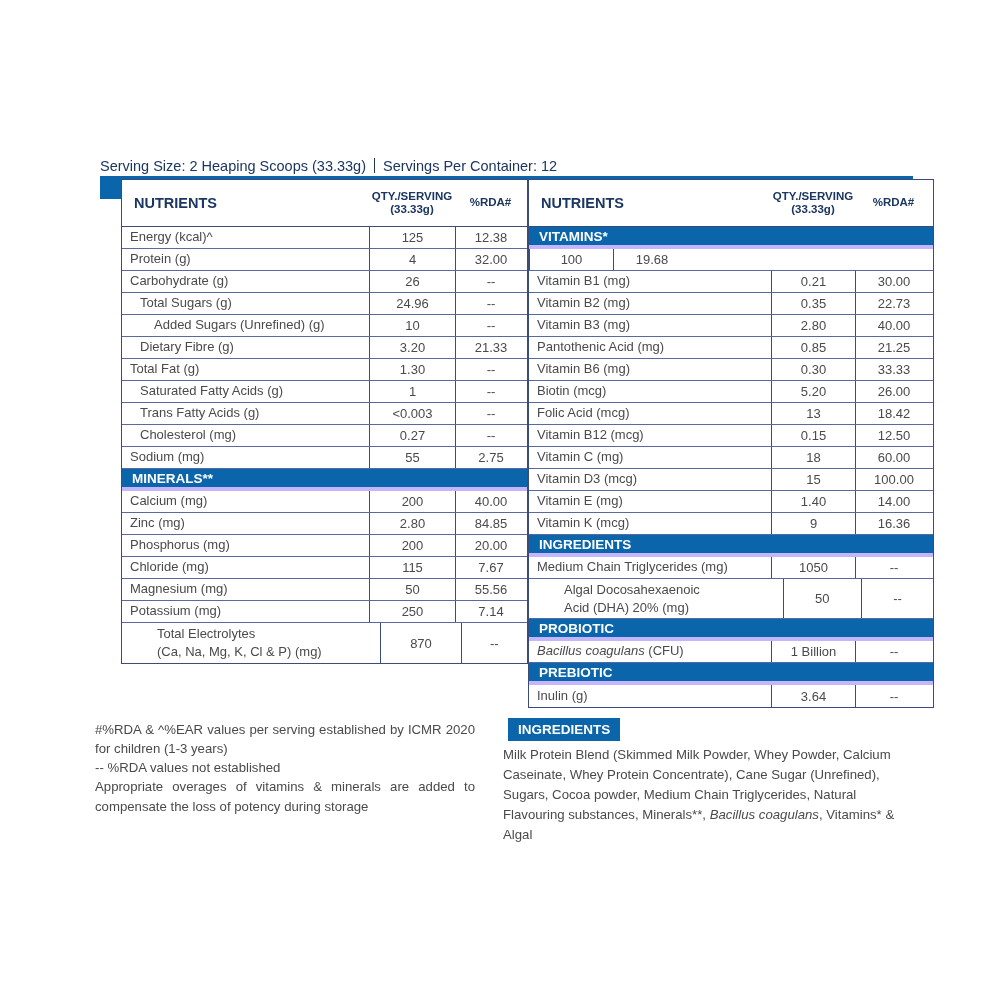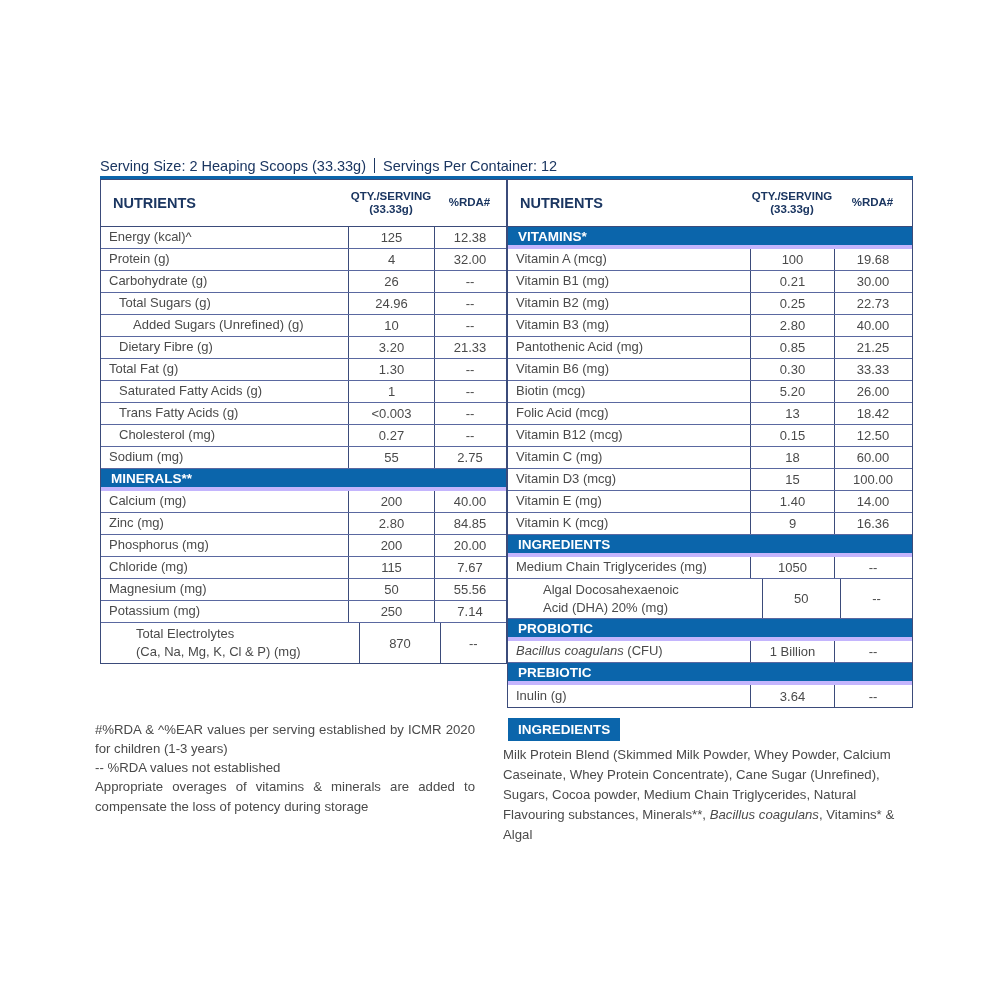--- a/index.html
+++ b/index.html
@@ -57,20 +57,21 @@
     margin: 0 8px;
     vertical-align: middle;
   }
 
   
   .tbl {
     position: absolute;
     border: 1.5px solid #3b4b7a;
     box-sizing: border-box;
     background: #fff;
+    margin-left: 21px;
   }
   .tbl.left  { left: 100px;  top: 179px; width: 407px; }
   .tbl.right { left: 507px;  top: 179px; width: 406px; }
 
   .thead {
     display: flex;
     height: 47px;
     border-bottom: 1.5px solid #3b4b7a;
     box-sizing: border-box;
   }
@@ -327,32 +328,31 @@
           <span>(33.33g)</span>
         </span>
       </div>
       <div class="c2">%RDA#</div>
     </div>
 
     <div>
       <div class="secbar">VITAMINS*</div>
 
       <div class="row">
-        <div class="c0">Vitamin A (mcg)</div>
         <div class="c1">100</div>
         <div class="c2">19.68</div>
       </div>
       <div class="row">
         <div class="c0">Vitamin B1 (mg)</div>
         <div class="c1">0.21</div>
         <div class="c2">30.00</div>
       </div>
       <div class="row">
         <div class="c0">Vitamin B2 (mg)</div>
-        <div class="c1">0.25</div>
+        <div class="c1">0.35</div>
         <div class="c2">22.73</div>
       </div>
       <div class="row">
         <div class="c0">Vitamin B3 (mg)</div>
         <div class="c1">2.80</div>
         <div class="c2">40.00</div>
       </div>
       <div class="row">
         <div class="c0">Pantothenic Acid (mg)</div>
         <div class="c1">0.85</div>

